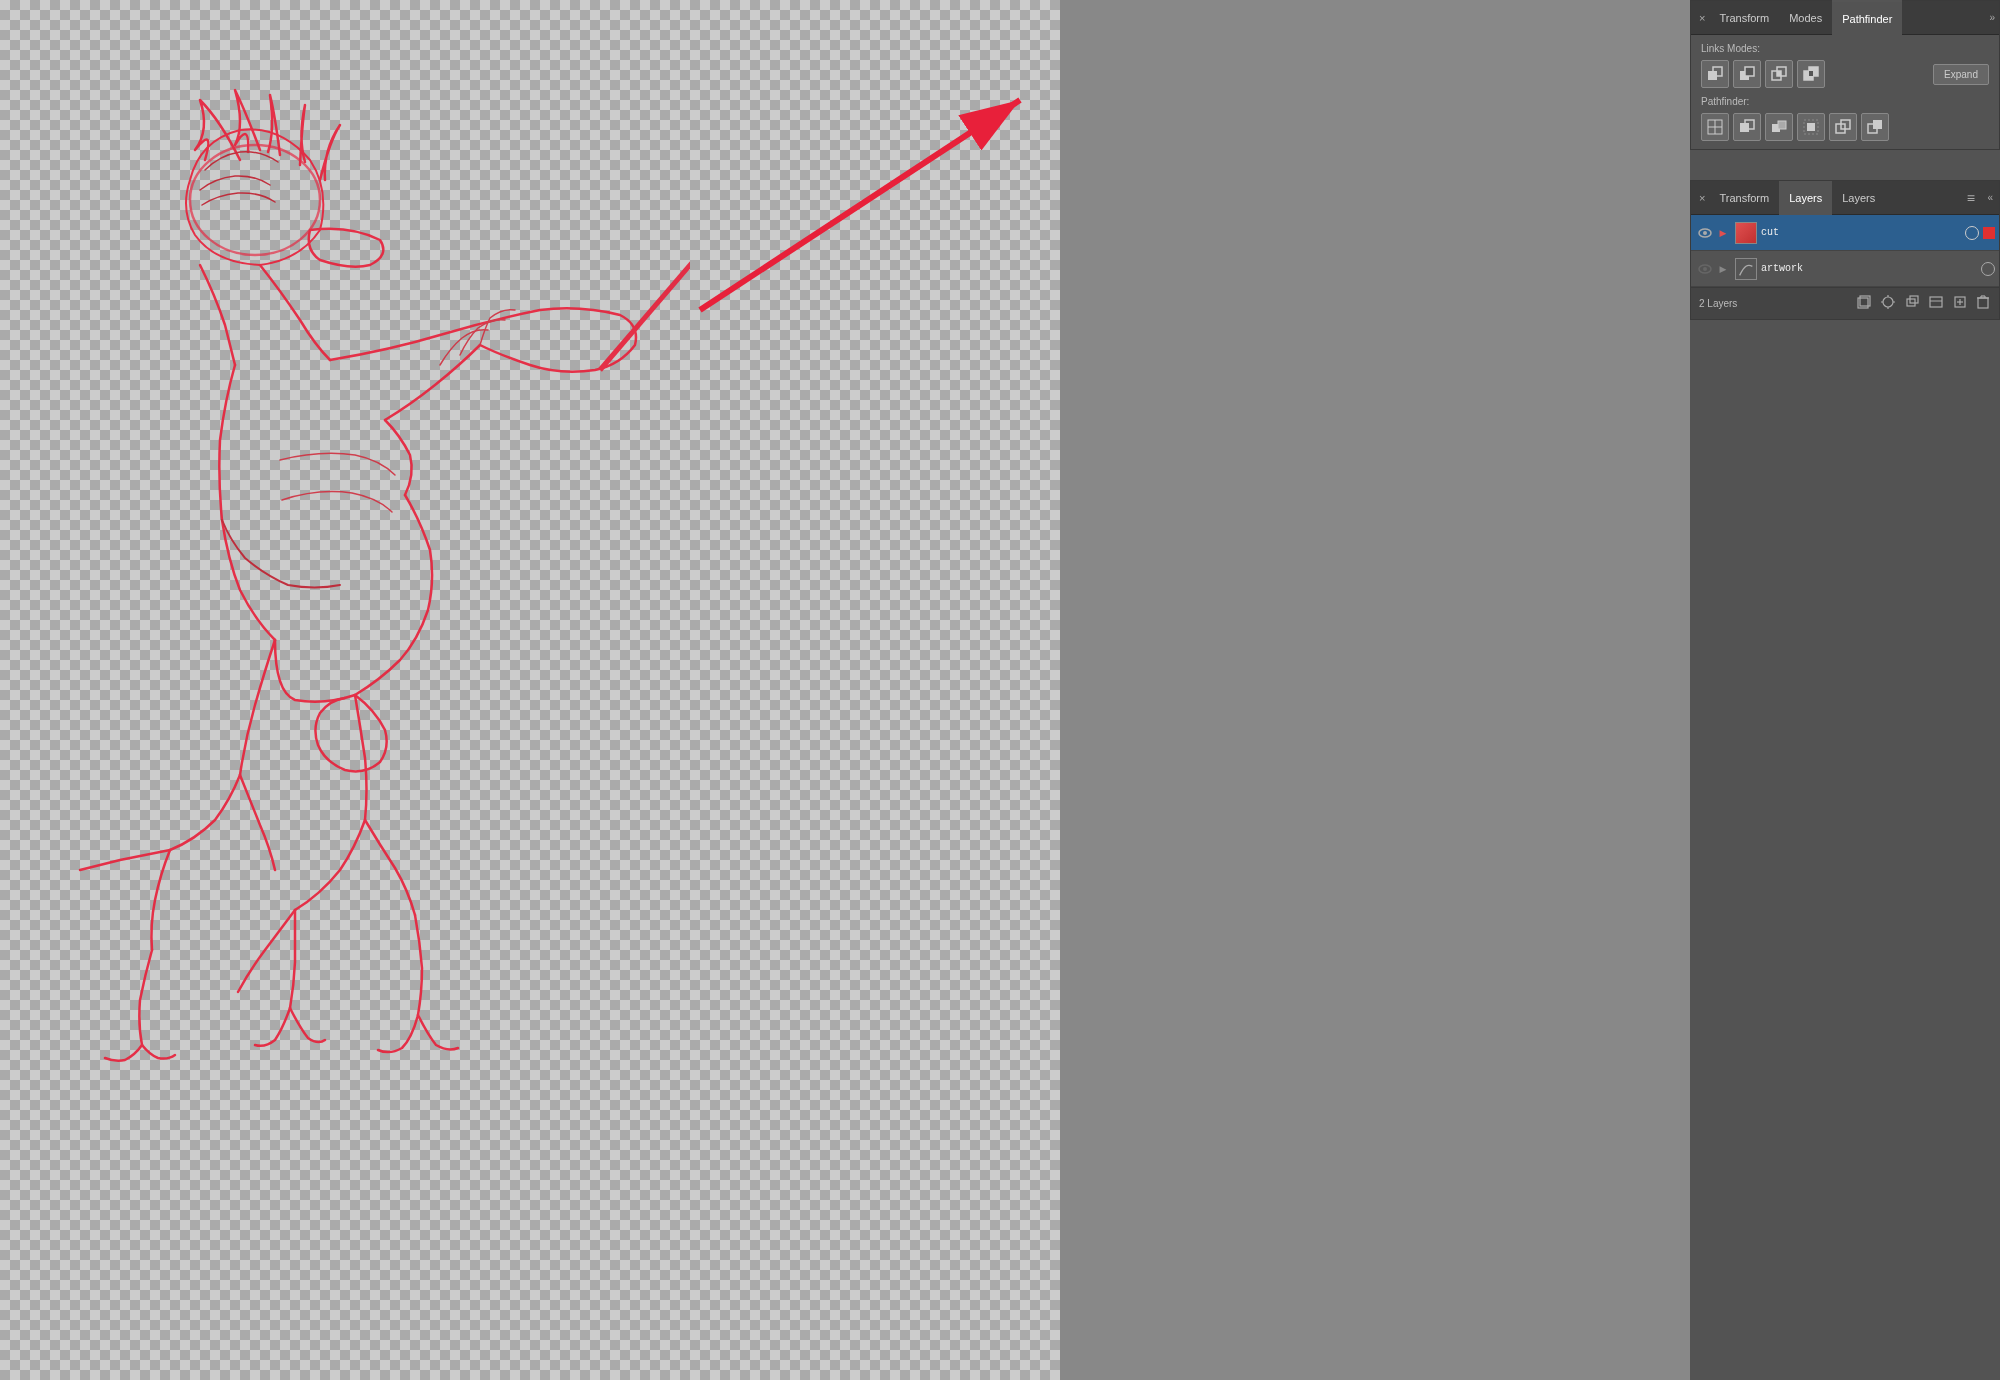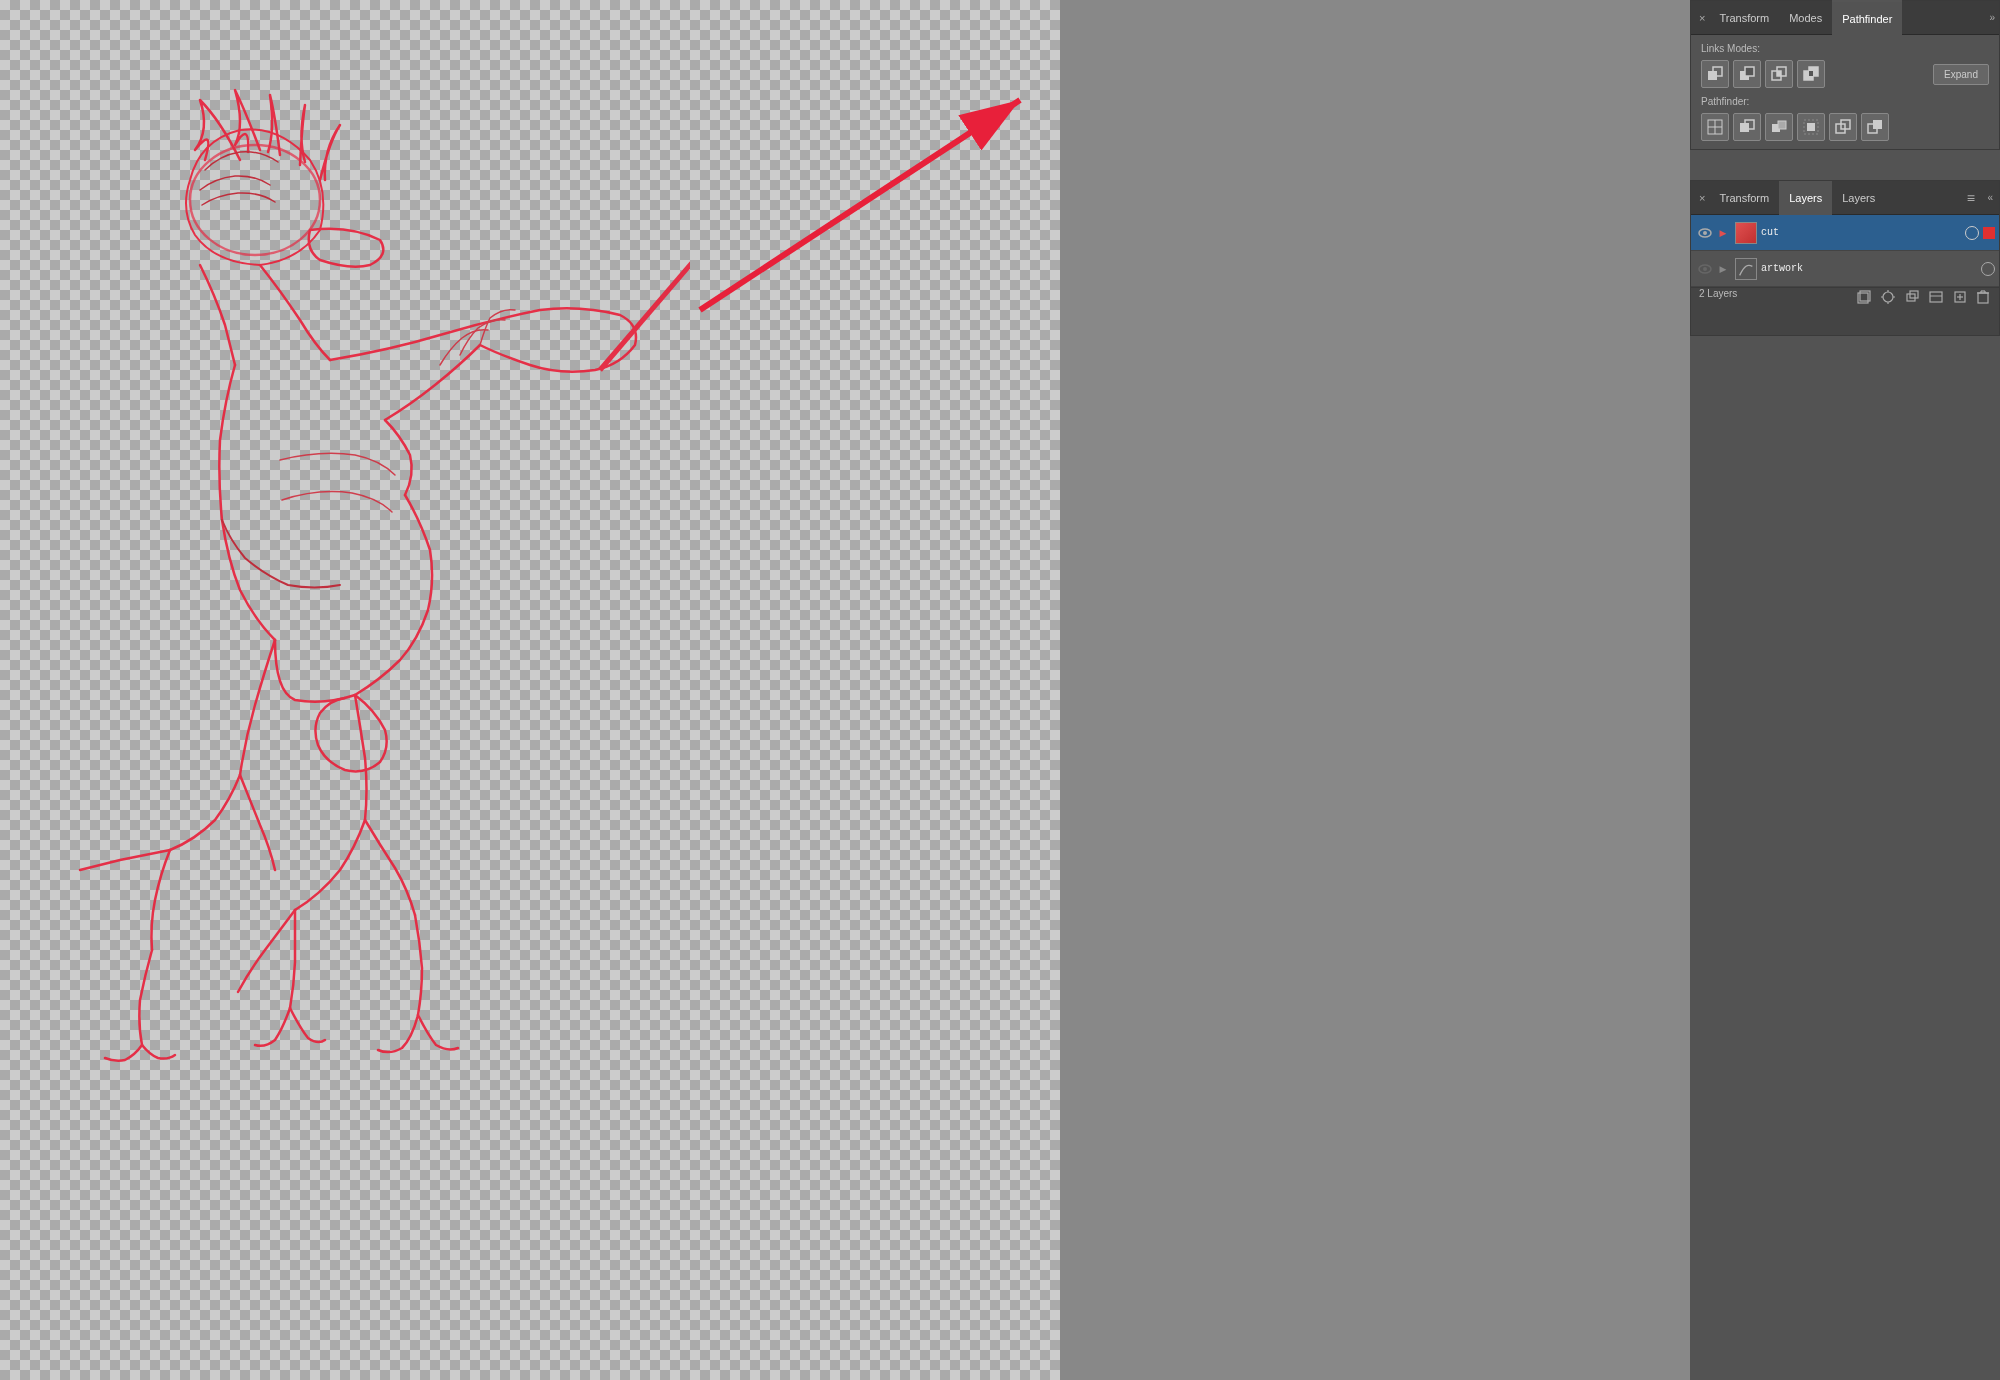--- a/index.html
+++ b/index.html
@@ -258,21 +258,22 @@
     .layer-square {
       width: 12px;
       height: 12px;
       background: #e03030;
       flex-shrink: 0;
       margin-left: 4px;
     }
 
     .layers-footer {
       display: flex;
-      height: 48px;
+      align-items: center;
+      height: 32px;
       padding: 0 8px;
       background: #444;
       border-top: 1px solid #3a3a3a;
       gap: 6px;
     }
 
     .layers-count {
       color: #bbb;
       font-size: 10px;
       flex: 1;

